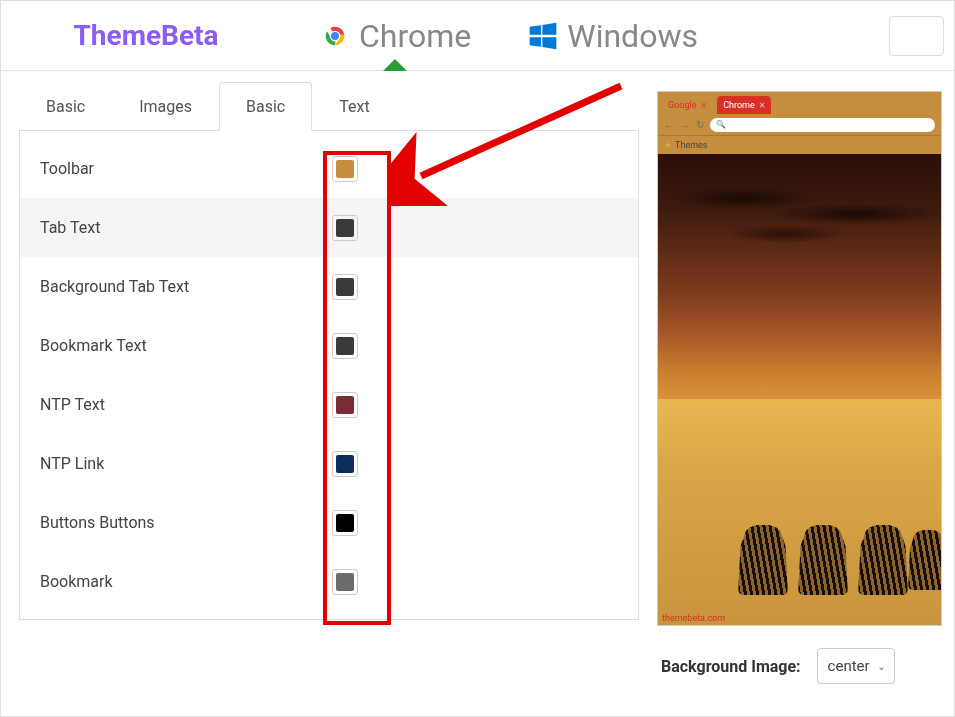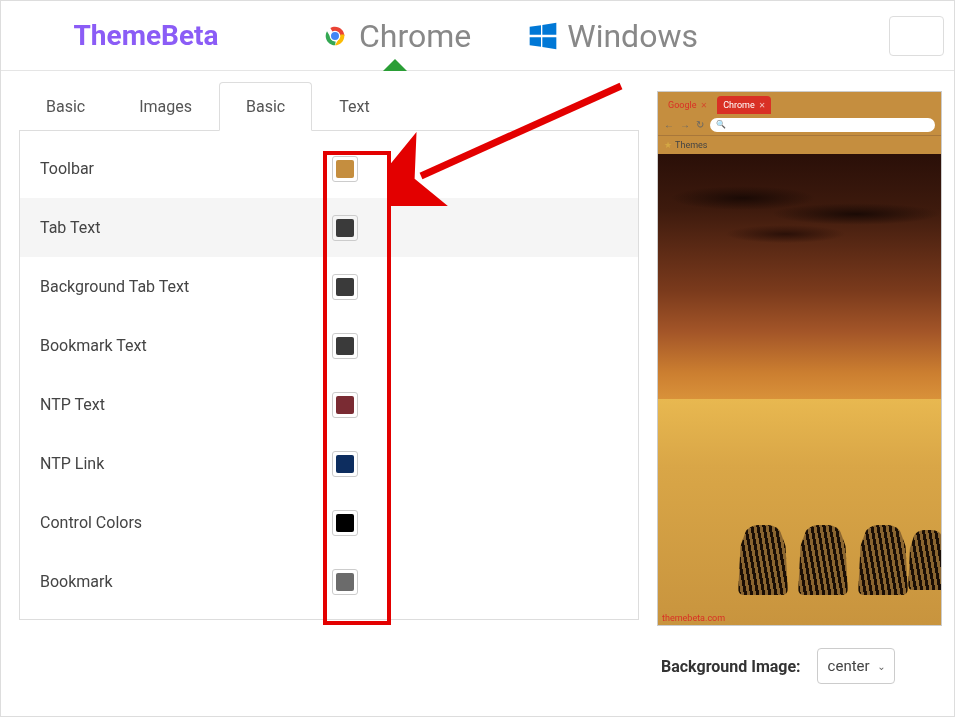--- a/index.html
+++ b/index.html
@@ -401,21 +401,21 @@
             <div class="color-swatch" style="background: rgb(122, 43, 51);"></div>
           </div>
         </div>
         <div class="color-row">
           <div class="color-label">NTP Link</div>
           <div class="color-swatch-wrap">
             <div class="color-swatch" style="background: rgb(13, 45, 95);"></div>
           </div>
         </div>
         <div class="color-row">
-          <div class="color-label">Control Colors</div>
+          <div class="color-label">Buttons Buttons</div>
           <div class="color-swatch-wrap">
             <div class="color-swatch" style="background: rgb(0, 0, 0);"></div>
           </div>
         </div>
         <div class="color-row">
           <div class="color-label">Bookmark</div>
           <div class="color-swatch-wrap">
             <div class="color-swatch" style="background: rgb(107, 107, 107);"></div>
           </div>
         </div>

